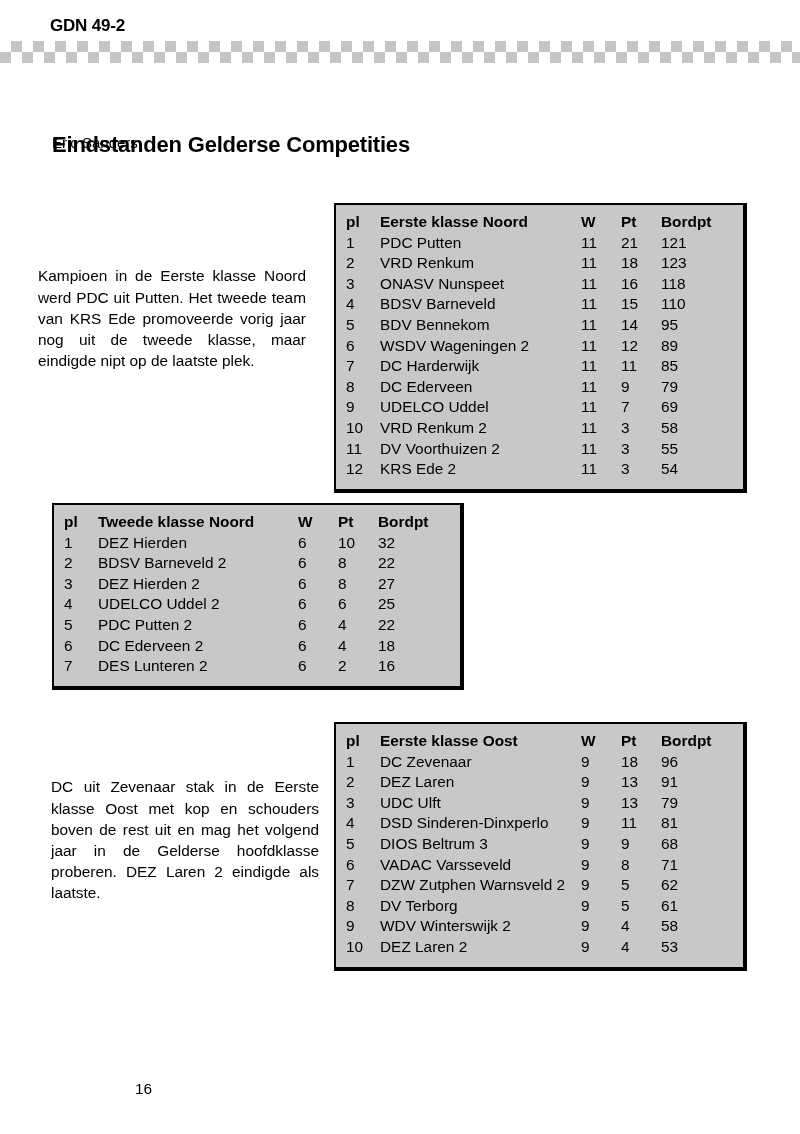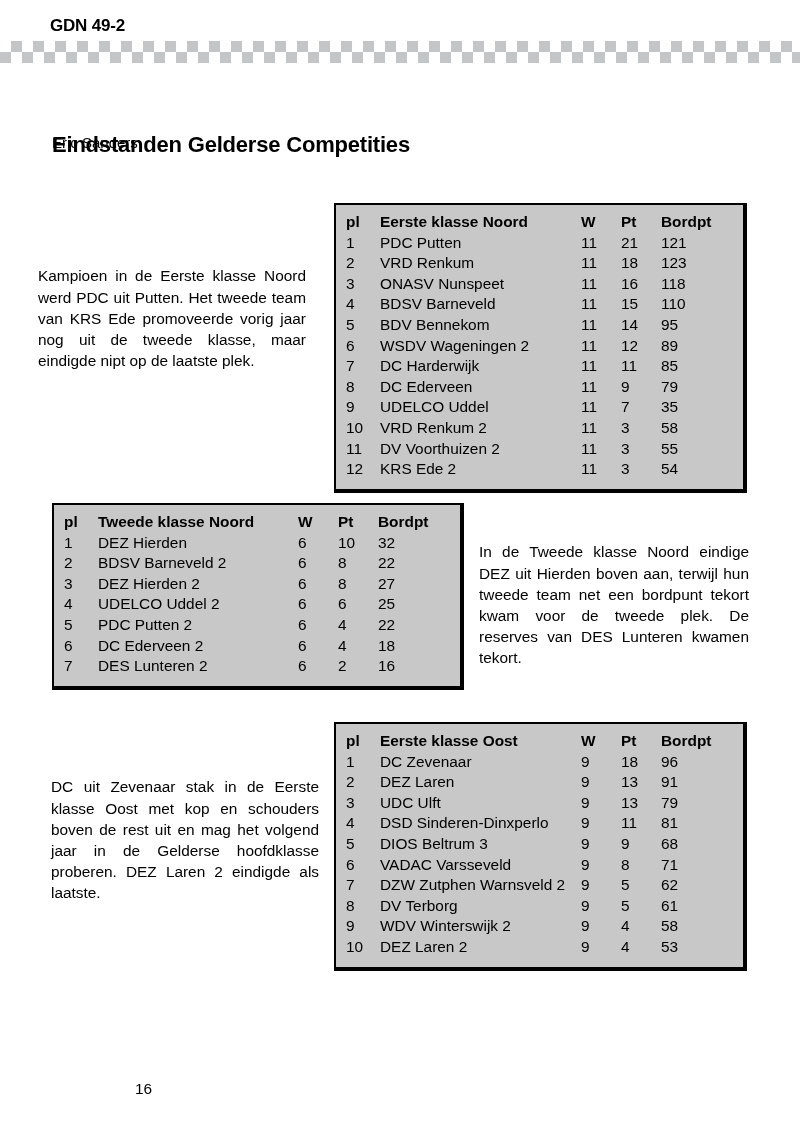--- a/index.html
+++ b/index.html
@@ -129,21 +129,20 @@
   <div class="running-head">GDN 49-2</div>
 
   <div class="checker-band"></div>
 
   <h1 class="article-title">Eindstanden Gelderse Competities</h1>
 
   <div class="article-author">Eric Sanders</div>
 
   <p class="para para-1">Kampioen in de Eerste klasse Noord werd PDC uit Putten. Het tweede team van KRS Ede promoveerde vorig jaar nog uit de tweede klasse, maar eindigde nipt op de laatste plek.</p>
 
-  <p class="para para-2">In de Tweede klasse Noord eindige DEZ uit Hierden boven aan, terwijl hun tweede team net een bordpunt tekort kwam voor de tweede plek. De reserves van DES Lunteren kwamen tekort.</p>
 
   <p class="para para-3">DC uit Zevenaar stak in de Eerste klasse Oost met kop en schouders boven de rest uit en mag het volgend jaar in de Gelderse hoofdklasse proberen. DEZ Laren 2 eindigde als laatste.</p>
 
   <div class="standings tbl-1">
     <table class="grid">
       <thead>
         <tr>
           <th class="c-pl">pl</th>
           <th class="c-team">Eerste klasse Noord</th>
           <th class="c-w">W</th>
@@ -206,21 +205,21 @@
             <td class="c-team">DC Ederveen</td>
             <td class="c-w">11</td>
             <td class="c-pt">9</td>
             <td class="c-bp">79</td>
           </tr>
           <tr>
             <td class="c-pl">9</td>
             <td class="c-team">UDELCO Uddel</td>
             <td class="c-w">11</td>
             <td class="c-pt">7</td>
-            <td class="c-bp">35</td>
+            <td class="c-bp">69</td>
           </tr>
           <tr>
             <td class="c-pl">10</td>
             <td class="c-team">VRD Renkum 2</td>
             <td class="c-w">11</td>
             <td class="c-pt">3</td>
             <td class="c-bp">58</td>
           </tr>
           <tr>
             <td class="c-pl">11</td>

